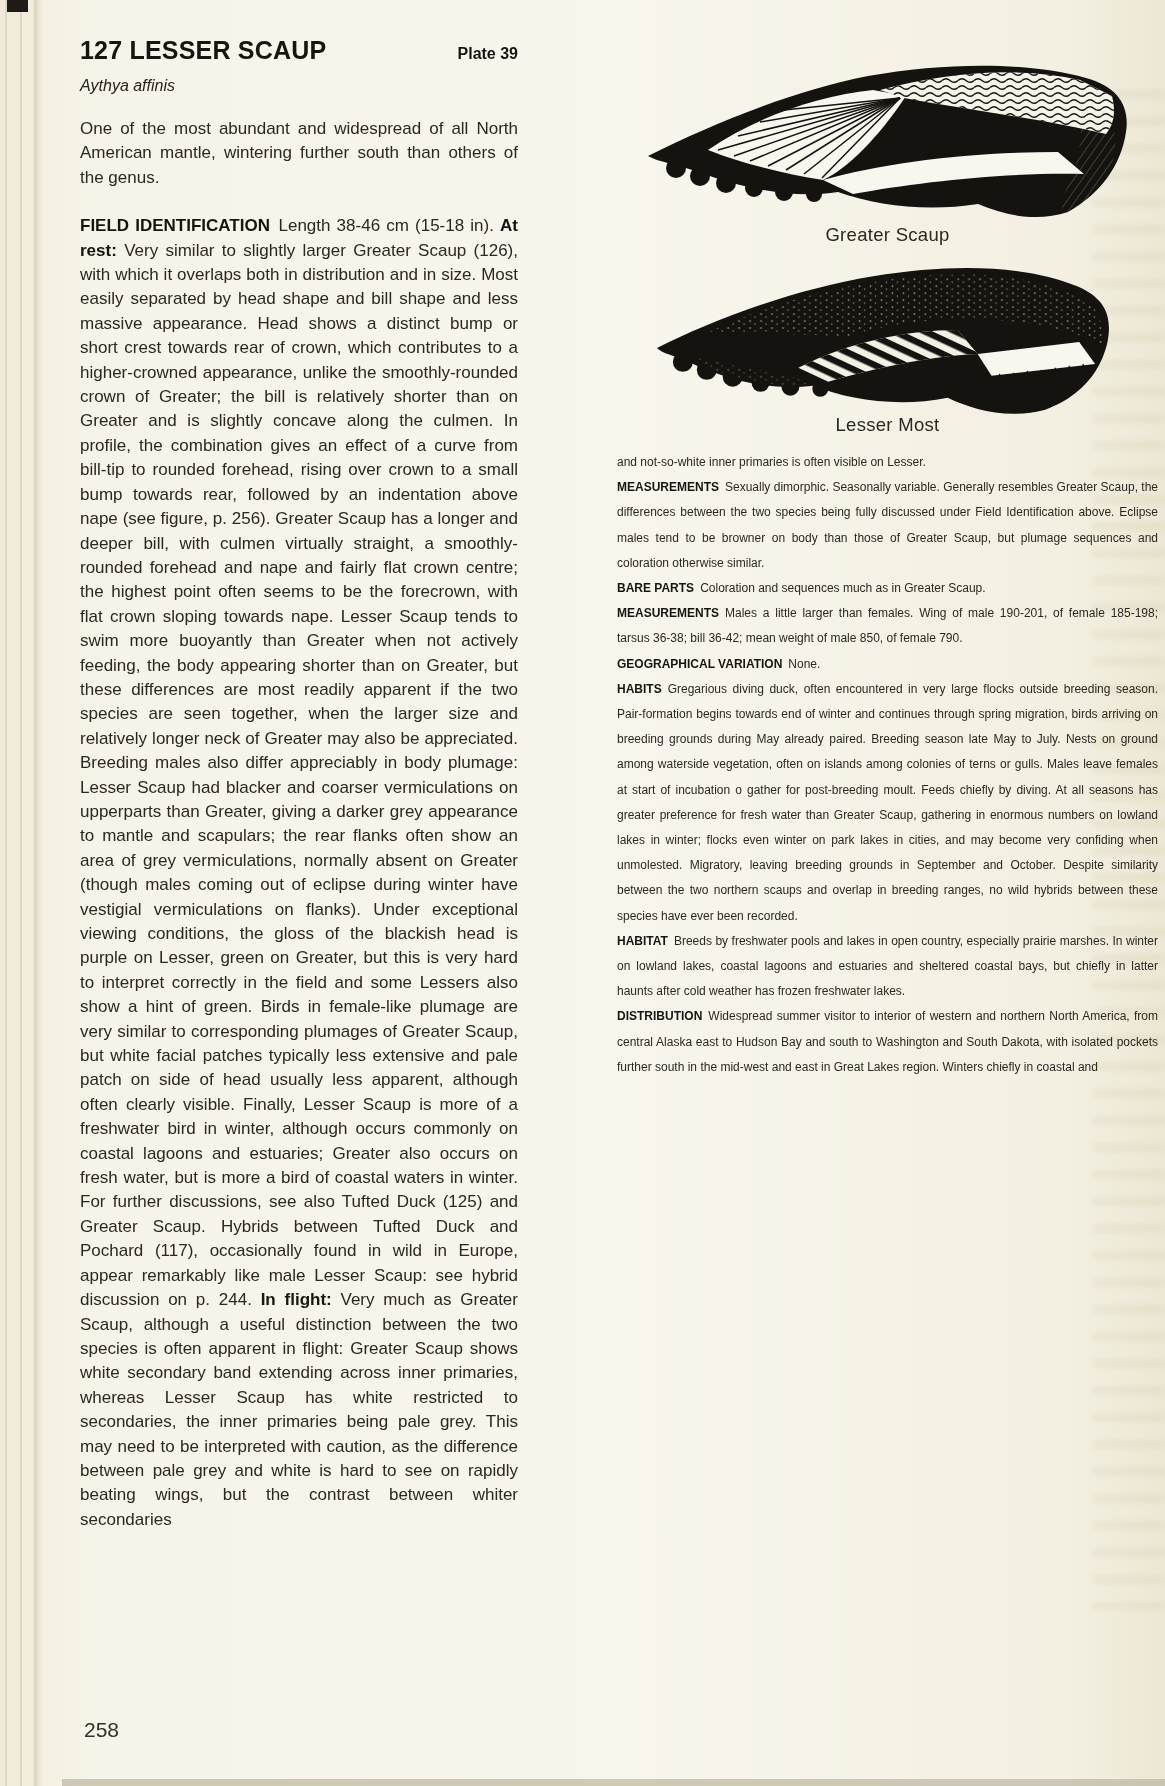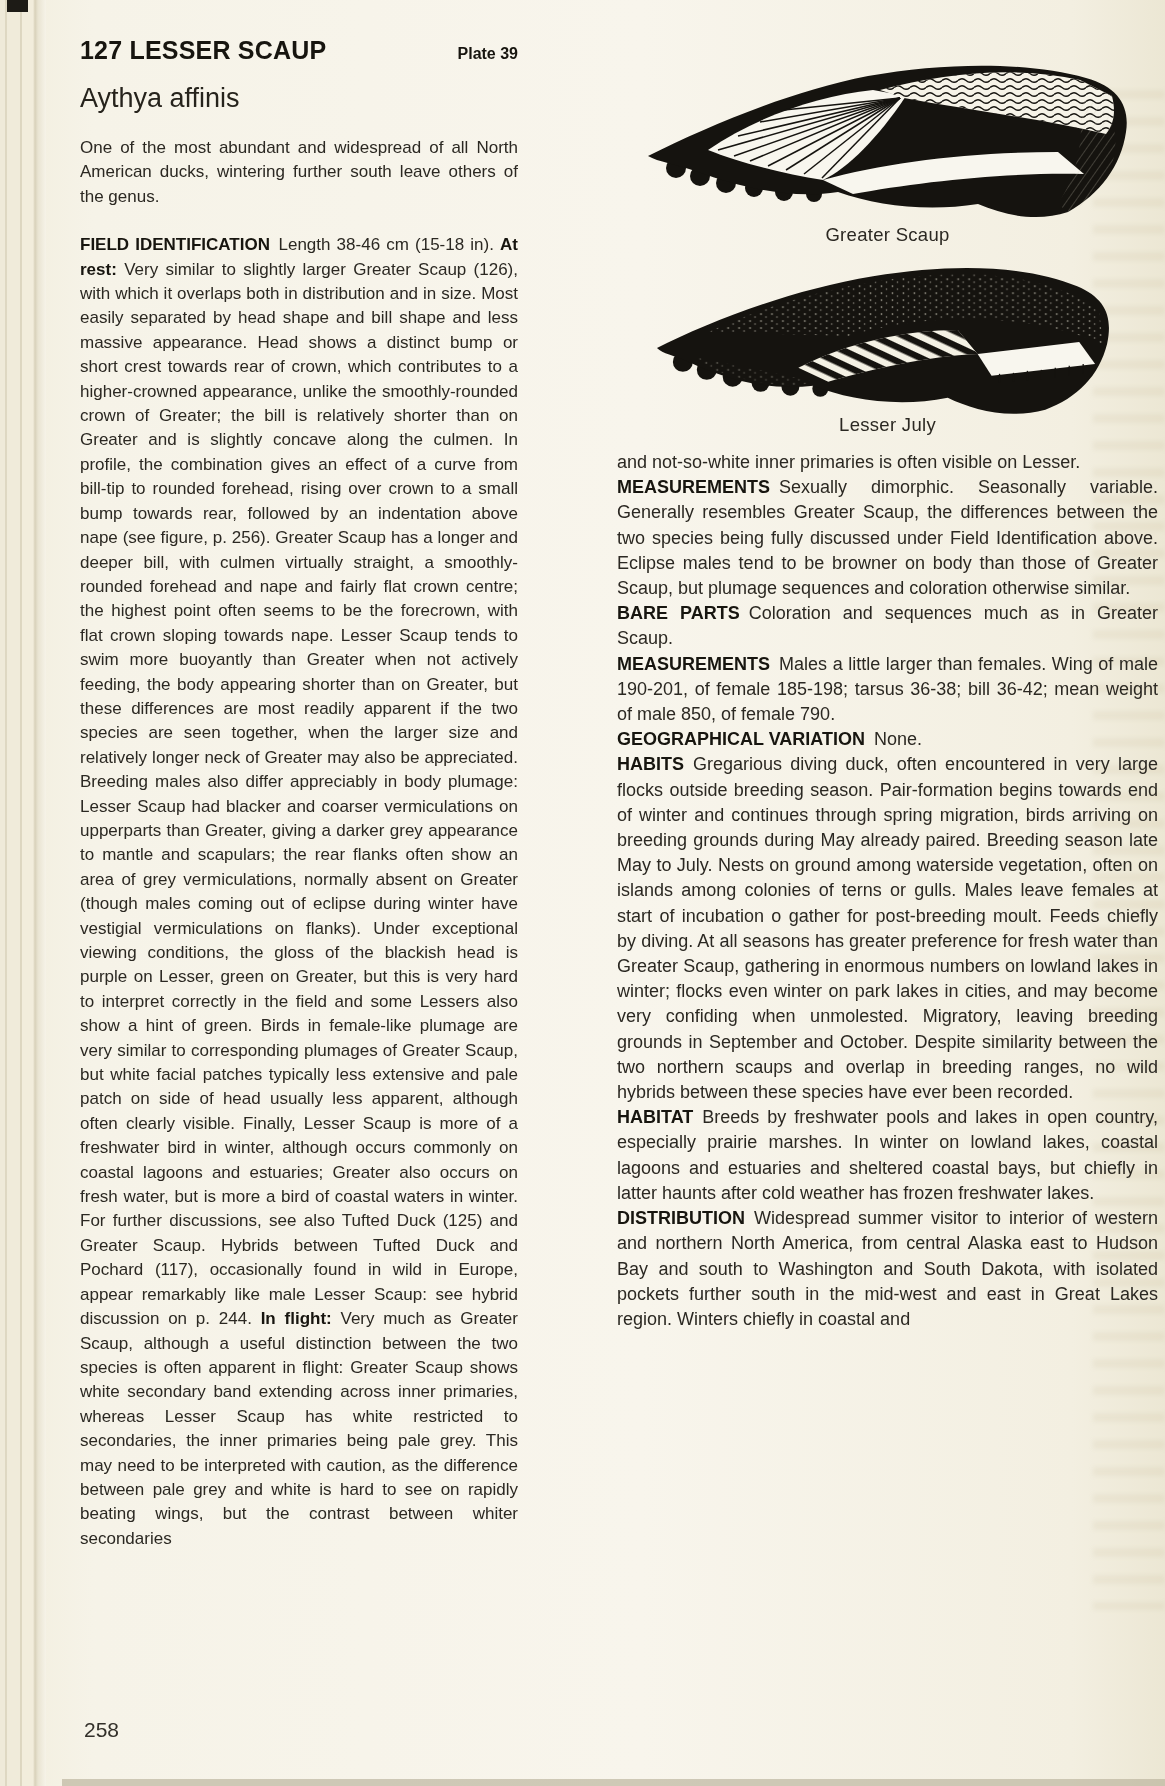--- a/index.html
+++ b/index.html
@@ -22,51 +22,51 @@
     background:repeating-linear-gradient(180deg,rgba(181,166,122,.22) 0 9px,rgba(181,166,122,0) 9px 27px);
     filter:blur(2px);
   }
   .pencil-mark-b{position:absolute;left:1028px;top:76px;width:26px;height:7px;
     border-bottom:2px solid rgba(96,90,72,.55);border-radius:50%;transform:rotate(-14deg);}
 
   .col-left{position:absolute;left:80px;top:36px;width:438px;}
   .header-row{display:flex;justify-content:space-between;align-items:baseline;}
   .title{font-size:25px;font-weight:bold;color:#17150f;letter-spacing:.2px;}
   .plate{font-size:16px;font-weight:bold;color:#17150f;}
-  .sci{font-size:27px;margin-top:18px;color:#26231c;}
+  .sci{font-size:16px;font-style:italic;margin-top:12px;color:#26231c;}
   .intro{margin:22px 0 0 0;font-size:17px;line-height:24.4px;text-align:justify;}
   .col-left .para{margin:24px 0 0 0;font-size:17px;line-height:24.4px;text-align:justify;}
   .lead{font-weight:bold;color:#17150f;}
   .page-number{position:absolute;left:84px;top:1718px;font-size:21px;color:#33302a;}
 
   .col-right{position:absolute;left:617px;top:46px;width:541px;}
   .fig-title{font-weight:bold;font-size:19px;text-align:center;color:#17150f;}
   .wing-fig{display:block;margin:10px auto 0 auto;}
   .caption{text-align:center;font-size:18.5px;color:#2b2822;margin:0 0 4px 0;letter-spacing:.3px;}
-  .col-right .para{margin:0;font-size:18px;line-height:25.2px;text-align:justify;}
+  .col-right .para{margin:0;font-size:12px;line-height:25.2px;text-align:justify;}
   #right-sections{margin-top:14px;}
 </style>
 </head>
 <body>
 
 <div class="page">
 
   <div class="book-edge"></div>
   <div class="corner-mark"></div>
   <div class="bleed"></div>
   <div class="pencil-mark-b"></div>
   <div class="bottom-strip"></div>
 
   <div class="col-left">
     <div class="header-row">
       <span class="title">127  LESSER SCAUP</span>
       <span class="plate">Plate 39</span>
     </div>
     <div class="sci">Aythya affinis</div>
-    <p class="intro">One of the most abundant and widespread of all North American ducks, wintering further south leave others of the genus.</p>
+    <p class="intro">One of the most abundant and widespread of all North American mantle, wintering further south than others of the genus.</p>
     <div id="left-sections">
         <p class="para"><span class="lead">FIELD IDENTIFICATION</span><span> Length 38-46 cm (15-18 in). </span><span class="lead">At rest:</span><span> Very similar to slightly larger Greater Scaup (126), with which it overlaps both in distribution and in size. Most easily separated by head shape and bill shape and less massive appearance. Head shows a distinct bump or short crest towards rear of crown, which contributes to a higher-crowned appearance, unlike the smoothly-rounded crown of Greater; the bill is relatively shorter than on Greater and is slightly concave along the culmen. In profile, the combination gives an effect of a curve from bill-tip to rounded forehead, rising over crown to a small bump towards rear, followed by an indentation above nape (see figure, p. 256). Greater Scaup has a longer and deeper bill, with culmen virtually straight, a smoothly-rounded forehead and nape and fairly flat crown centre; the highest point often seems to be the forecrown, with flat crown sloping towards nape. Lesser Scaup tends to swim more buoyantly than Greater when not actively feeding, the body appearing shorter than on Greater, but these differences are most readily apparent if the two species are seen together, when the larger size and relatively longer neck of Greater may also be appreciated. Breeding males also differ appreciably in body plumage: Lesser Scaup had blacker and coarser vermiculations on upperparts than Greater, giving a darker grey appearance to mantle and scapulars; the rear flanks often show an area of grey vermiculations, normally absent on Greater (though males coming out of eclipse during winter have vestigial vermiculations on flanks). Under exceptional viewing conditions, the gloss of the blackish head is purple on Lesser, green on Greater, but this is very hard to interpret correctly in the field and some Lessers also show a hint of green. Birds in female-like plumage are very similar to corresponding plumages of Greater Scaup, but white facial patches typically less extensive and pale patch on side of head usually less apparent, although often clearly visible. Finally, Lesser Scaup is more of a freshwater bird in winter, although occurs commonly on coastal lagoons and estuaries; Greater also occurs on fresh water, but is more a bird of coastal waters in winter. For further discussions, see also Tufted Duck (125) and Greater Scaup. Hybrids between Tufted Duck and Pochard (117), occasionally found in wild in Europe, appear remarkably like male Lesser Scaup: see hybrid discussion on p. 244. </span><span class="lead">In flight:</span><span> Very much as Greater Scaup, although a useful distinction between the two species is often apparent in flight: Greater Scaup shows white secondary band extending across inner primaries, whereas Lesser Scaup has white restricted to secondaries, the inner primaries being pale grey. This may need to be interpreted with caution, as the difference between pale grey and white is hard to see on rapidly beating wings, but the contrast between whiter secondaries</span></p>
       </div>
   </div>
 
   <div class="col-right">
 
     <svg class="wing-fig" width="508" height="168" viewBox="0 0 500 168" role="img">
       <defs>
         <pattern id="vermG" width="16" height="7" patternUnits="userSpaceOnUse">
@@ -132,21 +132,21 @@
           <line x1="352" y1="118" x2="352" y2="127"></line>
           <line x1="366" y1="117" x2="366" y2="126"></line>
           <line x1="380" y1="115" x2="380" y2="125"></line>
           <line x1="394" y1="114" x2="394" y2="124"></line>
           <line x1="408" y1="112" x2="408" y2="122"></line>
           <line x1="422" y1="110" x2="422" y2="120"></line>
           <line x1="436" y1="108" x2="436" y2="118"></line>
         </g>
       </g>
     </svg>
-    <div class="caption">Lesser July</div>
+    <div class="caption">Lesser Most</div>
 
     <div id="right-sections">
         <p class="para"><span>and not-so-white inner primaries is often visible on Lesser.</span></p>
         <p class="para"><span class="lead">MEASUREMENTS</span><span> Sexually dimorphic. Seasonally variable. Generally resembles Greater Scaup, the differences between the two species being fully discussed under Field Identification above. Eclipse males tend to be browner on body than those of Greater Scaup, but plumage sequences and coloration otherwise similar.</span></p>
         <p class="para"><span class="lead">BARE PARTS</span><span> Coloration and sequences much as in Greater Scaup.</span></p>
         <p class="para"><span class="lead">MEASUREMENTS</span><span> Males a little larger than females. Wing of male 190-201, of female 185-198; tarsus 36-38; bill 36-42; mean weight of male 850, of female 790.</span></p>
         <p class="para"><span class="lead">GEOGRAPHICAL VARIATION</span><span> None.</span></p>
         <p class="para"><span class="lead">HABITS</span><span> Gregarious diving duck, often encountered in very large flocks outside breeding season. Pair-formation begins towards end of winter and continues through spring migration, birds arriving on breeding grounds during May already paired. Breeding season late May to July. Nests on ground among waterside vegetation, often on islands among colonies of terns or gulls. Males leave females at start of incubation o gather for post-breeding moult. Feeds chiefly by diving. At all seasons has greater preference for fresh water than Greater Scaup, gathering in enormous numbers on lowland lakes in winter; flocks even winter on park lakes in cities, and may become very confiding when unmolested. Migratory, leaving breeding grounds in September and October. Despite similarity between the two northern scaups and overlap in breeding ranges, no wild hybrids between these species have ever been recorded.</span></p>
         <p class="para"><span class="lead">HABITAT</span><span> Breeds by freshwater pools and lakes in open country, especially prairie marshes. In winter on lowland lakes, coastal lagoons and estuaries and sheltered coastal bays, but chiefly in latter haunts after cold weather has frozen freshwater lakes.</span></p>
         <p class="para"><span class="lead">DISTRIBUTION</span><span> Widespread summer visitor to interior of western and northern North America, from central Alaska east to Hudson Bay and south to Washington and South Dakota, with isolated pockets further south in the mid-west and east in Great Lakes region. Winters chiefly in coastal and</span></p>

